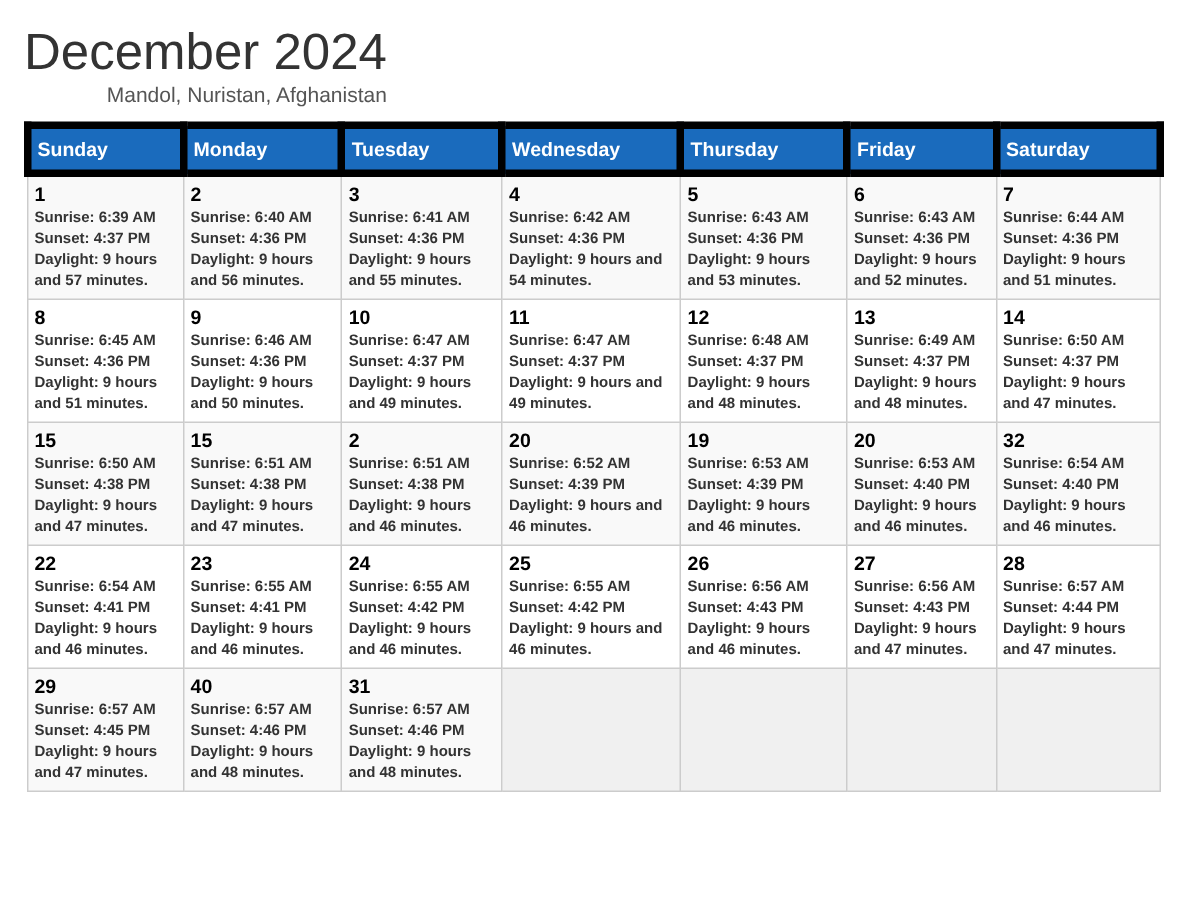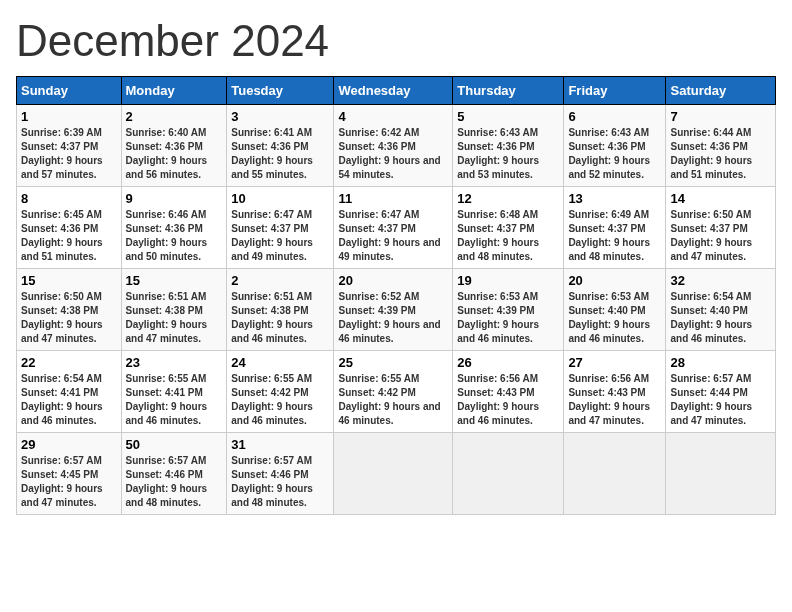--- a/index.html
+++ b/index.html
@@ -31,41 +31,41 @@
       color: #1a6bbd;
     }
     .logo-icon {
       width: 36px;
       height: 36px;
     }
     .title-area {
       text-align: right;
     }
     .month-title {
-      font-size: 44px;
+      font-size: 34px;
       font-weight: normal;
       color: #333;
     }
     .location {
       font-size: 14px;
       color: #555;
     }
     table {
       width: 100%;
       border-collapse: collapse;
       font-size: 11px;
     }
     thead tr th {
       background-color: #1a6bbd;
       color: #fff;
       padding: 6px 4px;
       text-align: left;
       font-size: 13px;
       font-weight: bold;
-      border: 1px solid #000000;
+      border: 5px solid #000000;
     }
     tbody tr td {
       border: 1px solid #ccc;
       padding: 4px;
       vertical-align: top;
       min-height: 70px;
       background: #fff;
     }
     tbody tr:nth-child(odd) td {
       background: #f9f9f9;
@@ -85,20 +85,21 @@
     .empty-cell {
       background: #f0f0f0 !important;
     }
   </style>
 </head>
 <body>
 
 <div class="header-area">
   <div class="title-area">
     <div class="month-title">December 2024</div>
+    <div class="location">Mandol, Nuristan, Afghanistan</div>
   </div>
 </div>
 
 <table>
   <thead>
     <tr>
     <th>Sunday</th>
         <th>Monday</th>
         <th>Tuesday</th>
         <th>Wednesday</th>
@@ -343,21 +344,21 @@
       <tr>
         <td>
           <span class="day-num">29</span>
         <div class="day-info">
           Sunrise: 6:57 AM<br>
           Sunset: 4:45 PM<br>
           Daylight: 9 hours and 47 minutes.
         </div>
         </td>
         <td>
-          <span class="day-num">50</span>
+          <span class="day-num">40</span>
         <div class="day-info">
           Sunrise: 6:57 AM<br>
           Sunset: 4:46 PM<br>
           Daylight: 9 hours and 48 minutes.
         </div>
         </td>
         <td>
           <span class="day-num">31</span>
         <div class="day-info">
           Sunrise: 6:57 AM<br>

